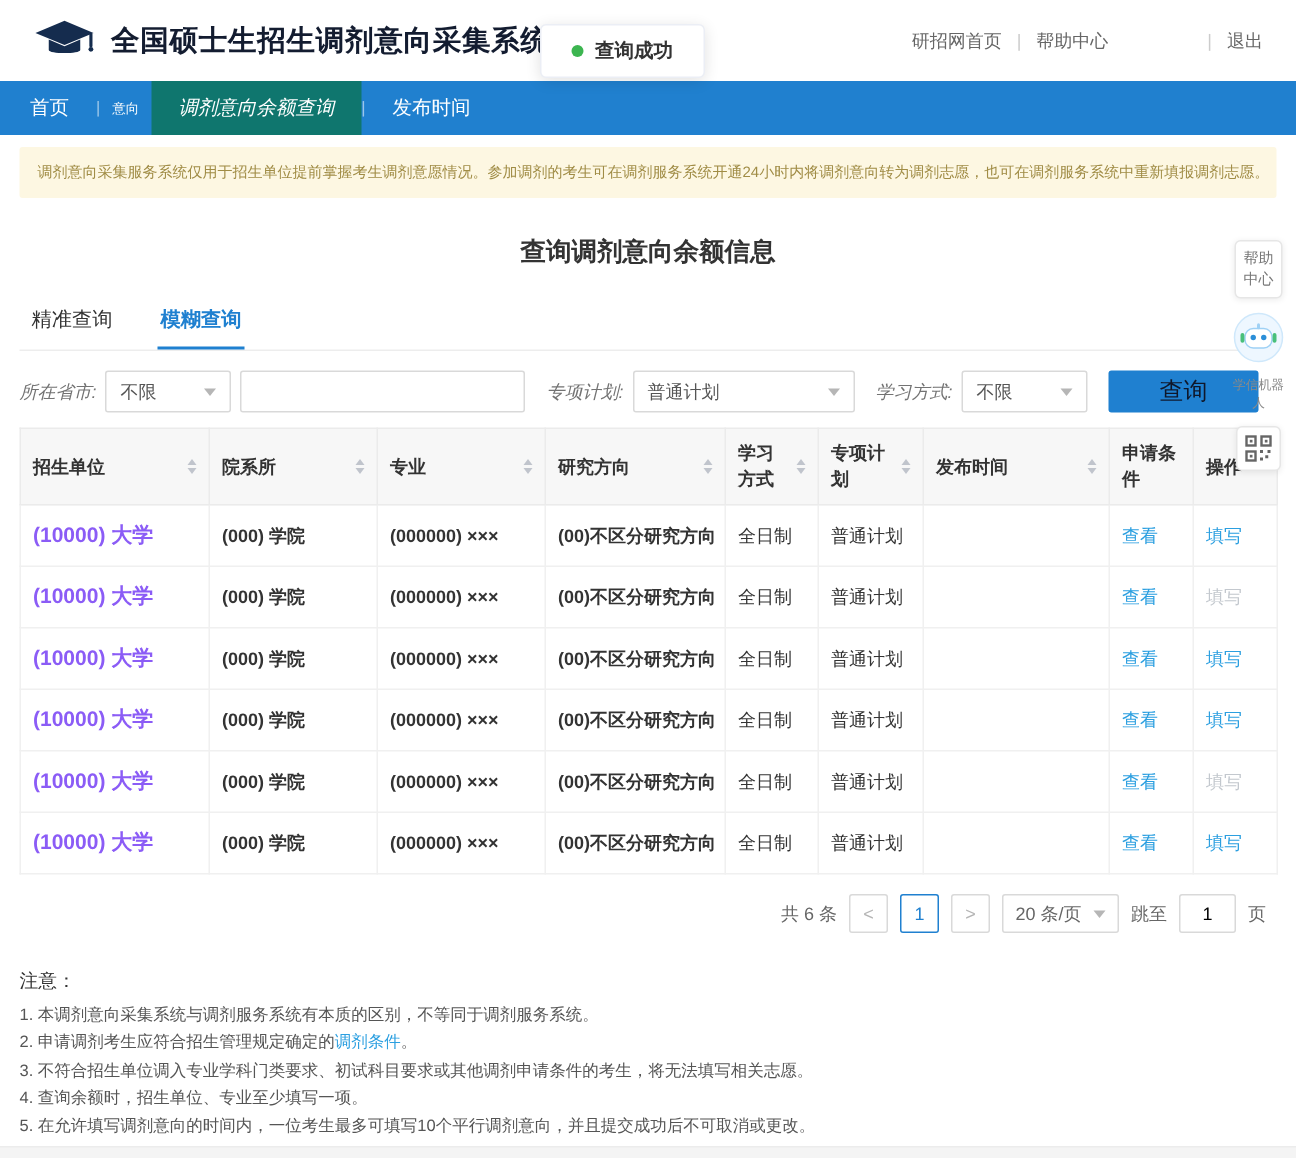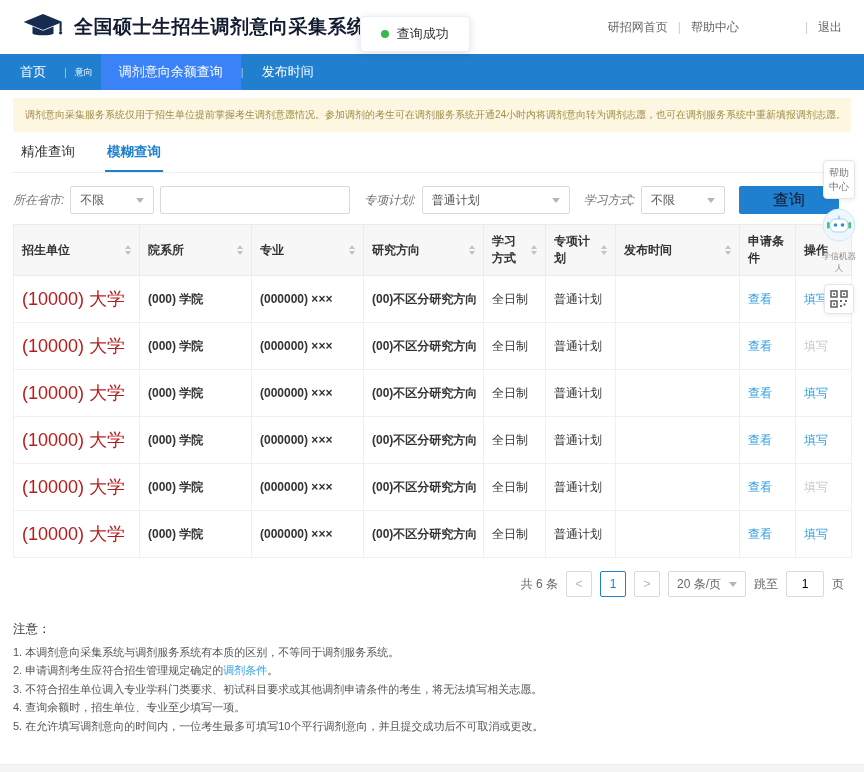--- a/index.html
+++ b/index.html
@@ -9,31 +9,31 @@
     background: #ffffff; color: #333; position: relative; font-size: 12px;
   }
   
   .topbar { height: 54px; display: flex; align-items: center; padding: 0 22px; position: relative; background:#fff; }
   .brand { display: flex; align-items: center; gap: 10px; }
   .site-title { font-size: 19px; font-weight: 700; color: #131c30; letter-spacing: .5px; }
   .toast {
     position: absolute; left: 48%; top: 16px; transform: translateX(-50%);
     display: flex; align-items: center; gap: 8px; background: #fff;
     border: 1px solid #ebeef5; border-radius: 4px; padding: 8px 20px;
-    box-shadow: 0 2px 10px rgba(0,0,0,.12); font-size: 13px; color: #333;
+    box-shadow: 0 2px 10px rgba(0,0,0,.12); font-size: 13px; color: #333; font-weight: bold;
   }
   .toast-dot { width: 8px; height: 8px; border-radius: 50%; background: #3cb550; display:inline-block; }
   .toplinks { margin-left: auto; display: flex; align-items: center; gap: 10px; font-size: 12px; color: #666; }
   .toplink { color: #666; text-decoration: none; cursor: pointer; }
   .sep { color: #ccc; }
   .sep-far { margin-left: 56px; }
   
   .mainnav { height: 36px; background: #2080cf; display: flex; align-items: stretch; color: #fff; padding: 0 2px; }
   .nav-item { display: flex; align-items: center; padding: 0 18px; font-size: 13px; color: #fff; text-decoration: none; cursor: pointer; }
-  .nav-item.active { background: #3b82f6; }
+  .nav-item.active { background: #0f766e; font-style: italic; }
   .nav-small { font-size: 9px; padding: 0 8px; opacity: .95; }
   .nav-sep { display: flex; align-items: center; color: rgba(255,255,255,.55); font-size: 11px; }
   
   .notice {
     margin: 8px 13px 0; background: #fdf7e2; color: #a08c45;
     font-size: 10px; padding: 10px 12px; border-radius: 2px;
     white-space: nowrap; overflow: hidden;
   }
   
   .page-title { text-align: center; font-size: 17px; font-weight: 700; color: #333; margin: 24px 0 14px; }
@@ -62,21 +62,21 @@
   .balance-table th {
     background: #f7f7f7; border: 1px solid #ebebeb; padding: 8px 8px;
     font-weight: 700; color: #333; text-align: left; font-size: 12px;
   }
   .th-inner { display: flex; align-items: center; justify-content: space-between; }
   .sort { display: inline-flex; flex-direction: column; gap: 2px; margin-left: 4px; cursor: pointer; }
   .sort i { display: block; width: 0; height: 0; border-left: 3.5px solid transparent; border-right: 3.5px solid transparent; }
   .sort .up { border-bottom: 4px solid #c0c4cc; }
   .sort .down { border-top: 4px solid #c0c4cc; }
   .balance-table td { border: 1px solid #f0f0f0; padding: 11px 8px; color: #333; vertical-align: middle; }
-  .c-unit a { color: #b91c1c; font-weight: 400; font-size: 18px; text-decoration: none; cursor: pointer; white-space: nowrap; }
+  .c-unit a { color: #8b5cf6; font-weight: 700; font-size: 14px; text-decoration: none; cursor: pointer; white-space: nowrap; }
   .c-dept, .c-major { font-weight: 600; color: #333; white-space: nowrap; }
   .c-dir { font-weight: 700; color: #333; white-space: nowrap; overflow: hidden; }
   .c-study, .c-plan { color: #333; }
   .c-view a, .c-fill a { color: #2b9fe0; text-decoration: none; cursor: pointer; }
   .c-fill a.disabled { color: #c3c8ce; cursor: default; }
   
   .pagination { display: flex; justify-content: flex-end; align-items: center; gap: 8px; margin: 13px 20px 0; font-size: 12px; color: #666; }
   .pg-btn {
     min-width: 26px; height: 26px; border: 1px solid #d9d9d9; background: #fff; border-radius: 2px;
     display: inline-flex; align-items: center; justify-content: center; color: #b4b4b4; font-size: 12px; cursor: pointer;
@@ -137,20 +137,21 @@
   <span class="nav-sep">|</span>
   <a class="nav-item nav-small">意向</a>
   <a class="nav-item active">调剂意向余额查询</a>
   <span class="nav-sep">|</span>
   <a class="nav-item">发布时间</a>
 </nav>
 
 <div class="notice">调剂意向采集服务系统仅用于招生单位提前掌握考生调剂意愿情况。参加调剂的考生可在调剂服务系统开通24小时内将调剂意向转为调剂志愿，也可在调剂服务系统中重新填报调剂志愿。</div>
 
 <main>
+  <h2 class="page-title">查询调剂意向余额信息</h2>
 
   <div class="tabs">
     <div class="tab">精准查询</div>
     <div class="tab active">模糊查询</div>
   </div>
 
   <div class="filters">
     <span class="flabel">所在省市:</span>
     <div class="select sel-province">
       <span>不限</span>

